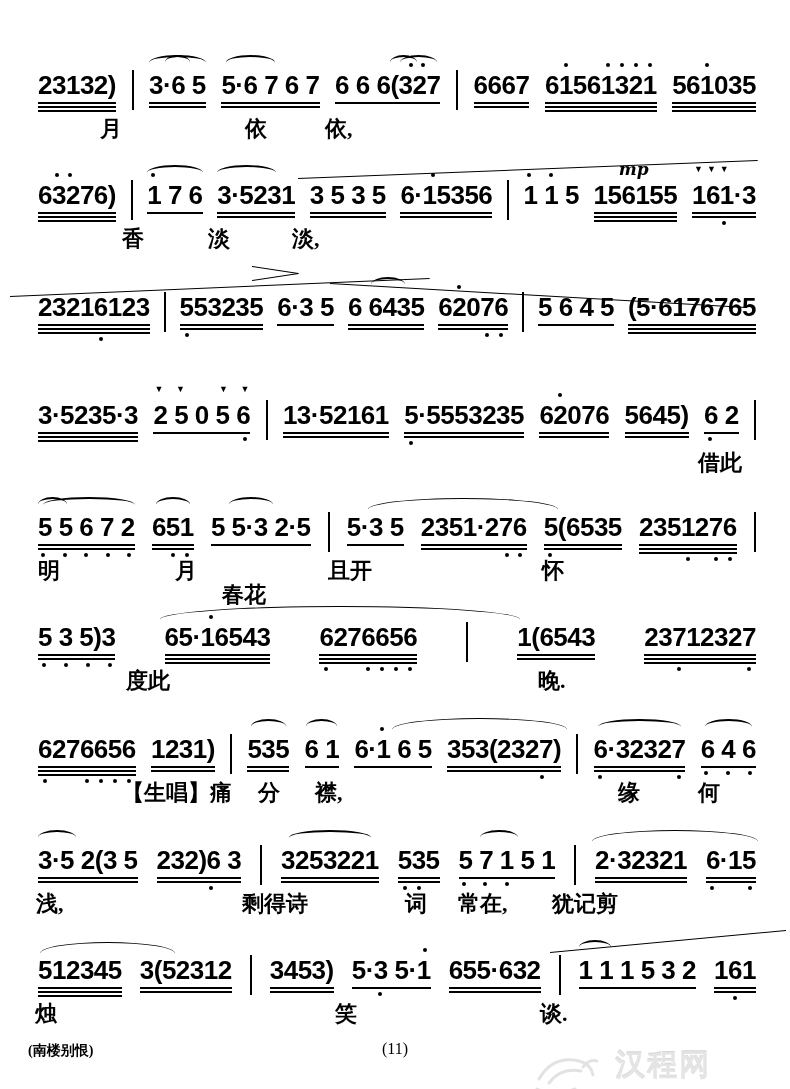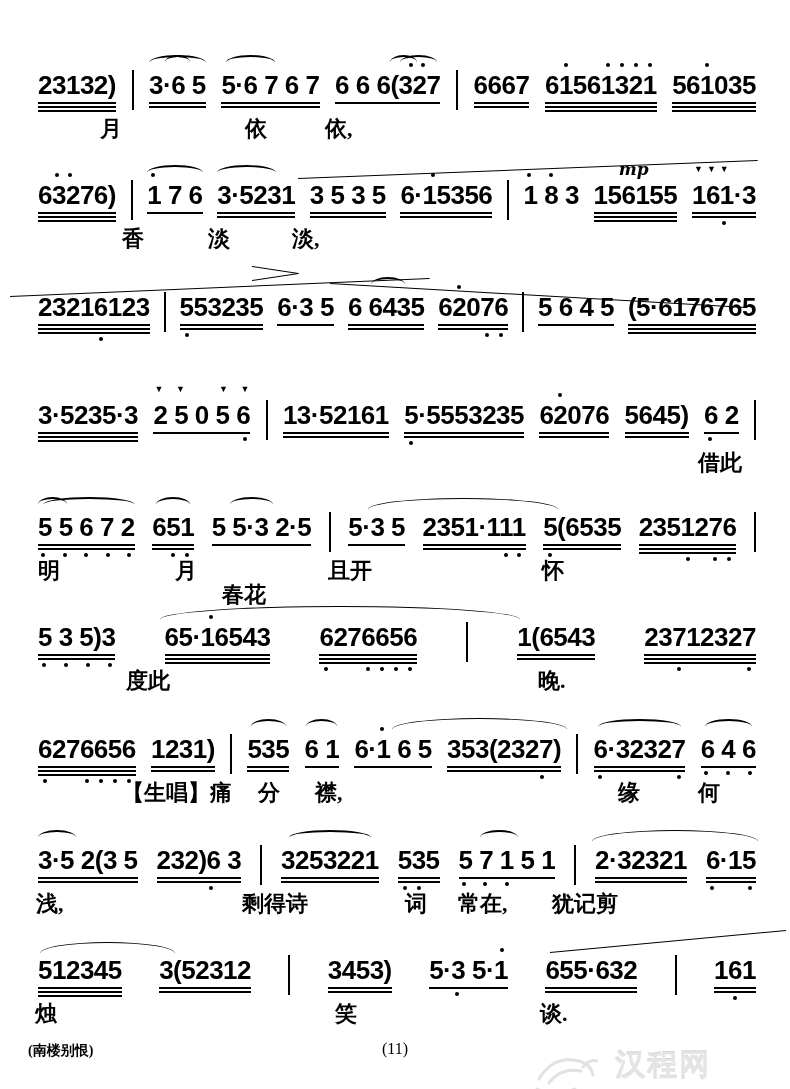--- a/index.html
+++ b/index.html
@@ -75,21 +75,21 @@
     <span class="lyric" style="left: 325px; top: 114px;">依,</span>
     <div class="system" style="top: 180px;">
       <div class="notes">
         <div class="grp"><span class="txt">63276)</span><div class="ul" style="top: 32px;"></div><div class="ul" style="top: 36px;"></div><div class="ul" style="top: 40px;"></div><div class="odot" style="left: 25%; top: -7px;"></div><div class="odot" style="left: 41.6667%; top: -7px;"></div></div>
         <div class="bar"></div>
         <div class="grp"><span class="txt">1 7 6</span><div class="ul" style="top: 32px;"></div><div class="odot" style="left: 10%; top: -7px;"></div><div class="arc" style="left: 0%; width: 100%;"></div></div>
         <div class="grp"><span class="txt">3·5231</span><div class="ul" style="top: 32px;"></div><div class="ul" style="top: 36px;"></div><div class="arc" style="left: 0%; width: 75%;"></div></div>
         <div class="grp"><span class="txt">3 5 3 5</span><div class="ul" style="top: 32px;"></div><div class="ul" style="top: 36px;"></div></div>
         <div class="grp"><span class="txt">6·15356</span><div class="ul" style="top: 32px;"></div><div class="ul" style="top: 36px;"></div><div class="odot" style="left: 35.7143%; top: -7px;"></div></div>
         <div class="bar"></div>
-        <div class="grp"><span class="txt">1 8 3</span><div class="odot" style="left: 10%; top: -7px;"></div><div class="odot" style="left: 50%; top: -7px;"></div></div>
+        <div class="grp"><span class="txt">1 1 5</span><div class="odot" style="left: 10%; top: -7px;"></div><div class="odot" style="left: 50%; top: -7px;"></div></div>
         <div class="grp"><span class="txt">156155</span><div class="ul" style="top: 32px;"></div><div class="ul" style="top: 36px;"></div><div class="ul" style="top: 40px;"></div><span class="mp">mp</span></div>
         <div class="grp"><span class="txt">161·3</span><div class="ul" style="top: 32px;"></div><div class="ul" style="top: 36px;"></div><div class="odot" style="left: 50%; top: 41px;"></div><span class="acc" style="left: 10%;">▼</span><span class="acc" style="left: 30%;">▼</span><span class="acc" style="left: 50%;">▼</span></div>
       </div>
     </div>
     <span class="lyric" style="left: 122px; top: 224px;">香</span>
     <span class="lyric" style="left: 208px; top: 224px;">淡</span>
     <span class="lyric" style="left: 292px; top: 224px;">淡,</span>
     <div class="dline" style="left: 298px; top: 178px; width: 460.352px; transform: rotate(-0.0391104rad);"></div>
     <div class="system" style="top: 292px;">
       <div class="notes">
@@ -122,21 +122,21 @@
       </div>
     </div>
     <span class="lyric" style="left: 698px; top: 448px;">借此</span>
     <div class="system" style="top: 512px;">
       <div class="notes">
         <div class="grp"><span class="txt">5 5 6 7 2</span><div class="ul" style="top: 32px;"></div><div class="ul" style="top: 36px;"></div><div class="odot" style="left: 5.55556%; top: 41px;"></div><div class="odot" style="left: 27.7778%; top: 41px;"></div><div class="odot" style="left: 50%; top: 41px;"></div><div class="odot" style="left: 72.2222%; top: 41px;"></div><div class="odot" style="left: 94.4444%; top: 41px;"></div><div class="arc" style="left: 0%; width: 30%;"></div><div class="arc" style="left: 5%; width: 95%;"></div></div>
         <div class="grp"><span class="txt">651</span><div class="ul" style="top: 32px;"></div><div class="ul" style="top: 36px;"></div><div class="odot" style="left: 50%; top: 41px;"></div><div class="odot" style="left: 83.3333%; top: 41px;"></div><div class="arc" style="left: 10%; width: 80%;"></div></div>
         <div class="grp"><span class="txt">5 5·3 2·5</span><div class="ul" style="top: 32px;"></div><div class="arc" style="left: 18%; width: 44%;"></div></div>
         <div class="bar"></div>
         <div class="grp"><span class="txt">5·3 5</span><div class="ul" style="top: 32px;"></div></div>
-        <div class="grp"><span class="txt">2351·111</span><div class="ul" style="top: 32px;"></div><div class="ul" style="top: 36px;"></div><div class="odot" style="left: 81.25%; top: 41px;"></div><div class="odot" style="left: 93.75%; top: 41px;"></div></div>
+        <div class="grp"><span class="txt">2351·276</span><div class="ul" style="top: 32px;"></div><div class="ul" style="top: 36px;"></div><div class="odot" style="left: 81.25%; top: 41px;"></div><div class="odot" style="left: 93.75%; top: 41px;"></div></div>
         <div class="grp"><span class="txt">5(6535</span><div class="ul" style="top: 32px;"></div><div class="ul" style="top: 36px;"></div><div class="odot" style="left: 8.33333%; top: 41px;"></div></div>
         <div class="grp"><span class="txt">2351276</span><div class="ul" style="top: 32px;"></div><div class="ul" style="top: 36px;"></div><div class="ul" style="top: 40px;"></div><div class="odot" style="left: 50%; top: 45px;"></div><div class="odot" style="left: 78.5714%; top: 45px;"></div><div class="odot" style="left: 92.8571%; top: 45px;"></div></div>
         <div class="bar"></div>
       </div>
     </div>
     <span class="lyric" style="left: 38px; top: 556px;">明</span>
     <span class="lyric" style="left: 175px; top: 556px;">月</span>
     <span class="lyric" style="left: 222px; top: 580px;">春花</span>
     <span class="lyric" style="left: 328px; top: 556px;">且开</span>
     <span class="lyric" style="left: 542px; top: 556px;">怀</span>
@@ -195,20 +195,21 @@
     <div class="parc" style="left: 592px; top: 830px; width: 166px; height: 22px;"></div>
     <div class="system" style="top: 955px;">
       <div class="notes">
         <div class="grp"><span class="txt">512345</span><div class="ul" style="top: 32px;"></div><div class="ul" style="top: 36px;"></div><div class="ul" style="top: 40px;"></div></div>
         <div class="grp"><span class="txt">3(52312</span><div class="ul" style="top: 32px;"></div><div class="ul" style="top: 36px;"></div></div>
         <div class="bar"></div>
         <div class="grp"><span class="txt">3453)</span><div class="ul" style="top: 32px;"></div><div class="ul" style="top: 36px;"></div></div>
         <div class="grp"><span class="txt">5·3 5·1</span><div class="ul" style="top: 32px;"></div><div class="odot" style="left: 92.8571%; top: -7px;"></div><div class="odot" style="left: 35.7143%; top: 37px;"></div></div>
         <div class="grp"><span class="txt">655·632</span><div class="ul" style="top: 32px;"></div><div class="ul" style="top: 36px;"></div></div>
         <div class="bar"></div>
+        <div class="grp"><span class="txt">1 1 1 5 3 2</span><div class="ul" style="top: 32px;"></div><div class="arc" style="left: 0%; width: 28%;"></div></div>
         <div class="grp"><span class="txt">161</span><div class="ul" style="top: 32px;"></div><div class="ul" style="top: 36px;"></div><div class="odot" style="left: 50%; top: 41px;"></div></div>
       </div>
     </div>
     <span class="lyric" style="left: 35px; top: 999px;">烛</span>
     <span class="lyric" style="left: 335px; top: 999px;">笑</span>
     <span class="lyric" style="left: 540px; top: 999px;">谈.</span>
     <div class="parc" style="left: 40px; top: 942px; width: 135px; height: 22px;"></div>
     <div class="dline" style="left: 550px; top: 952px; width: 237.023px; transform: rotate(-0.0929517rad);"></div>
   </div>
 

